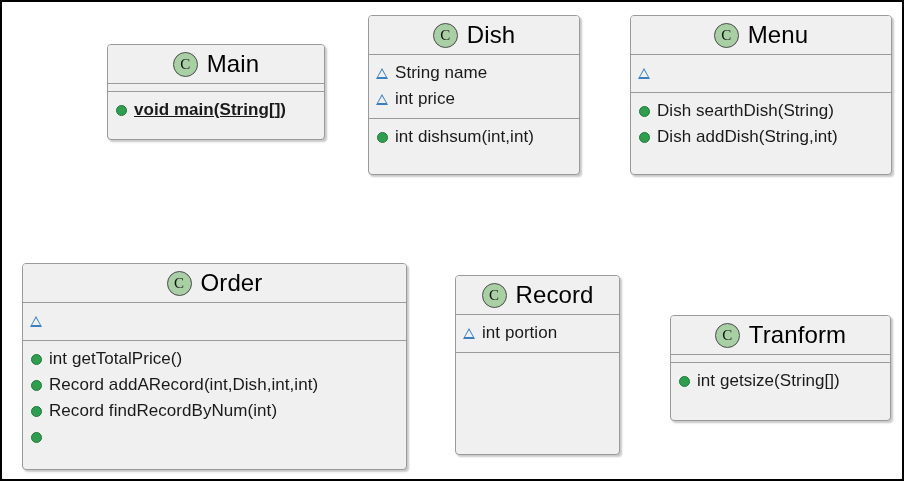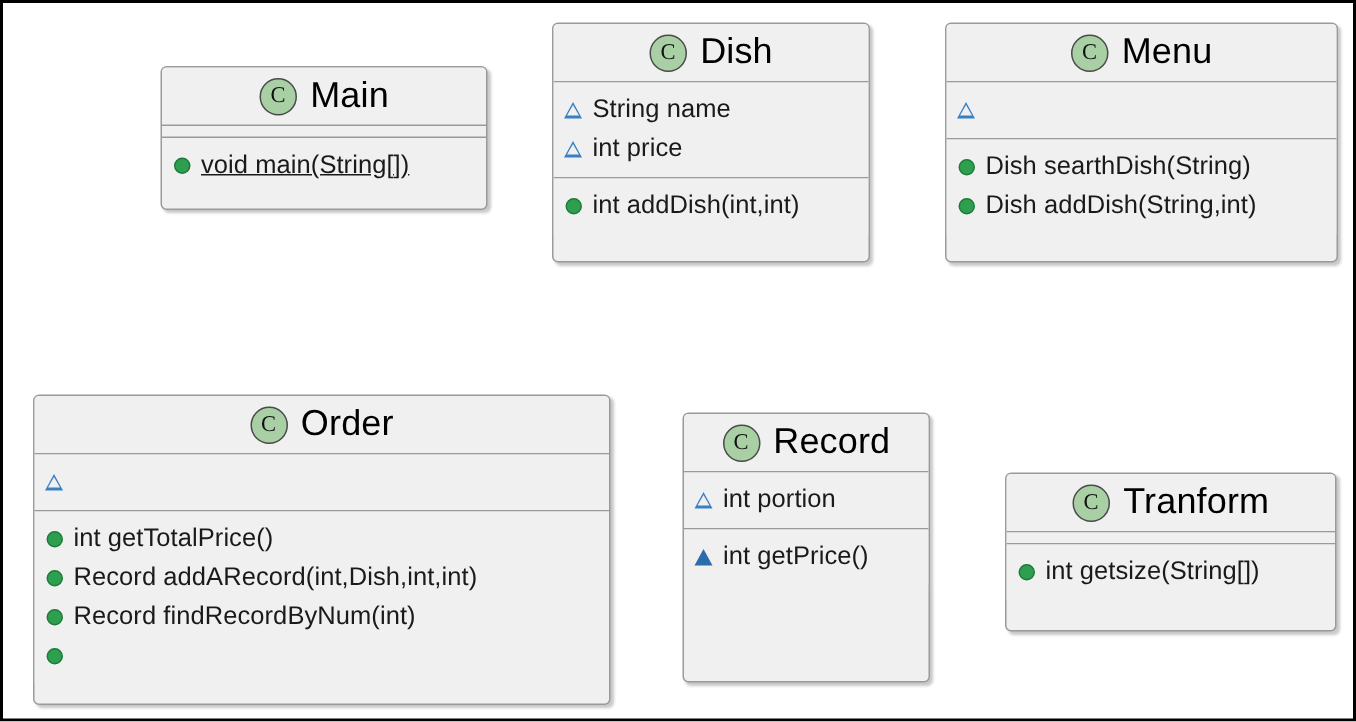--- a/index.html
+++ b/index.html
@@ -90,20 +90,21 @@
     height: 26px;
     white-space: nowrap;
   }
   .member-text {
     font-size: 17px;
     color: #1a1a1a;
     letter-spacing: 0.05px;
   }
   .member-text.static {
     text-decoration: underline;
+    font-weight: bold;
   }
 
   
   .marker {
     flex: 0 0 auto;
     width: 13px;
     height: 13px;
     display: block;
   }
   .marker-dot {
@@ -171,21 +172,21 @@
         </div>
         <div class="uml-member">
           <span class="marker marker-tri-hollow"></span>
           <span class="member-text">int price</span>
         </div>
       </div>
       <div class="uml-sep"></div>
       <div class="uml-compartment">
         <div class="uml-member">
           <span class="marker marker-dot"></span>
-          <span class="member-text">int addDish(int,int)</span>
+          <span class="member-text">int dishsum(int,int)</span>
         </div>
       </div>
     </div>
     <div class="uml-class" style="left: 628px; top: 13px; width: 262px; height: 160px;">
       <div class="uml-header">
         <span class="badge-c">C</span>
         <span class="uml-title">Menu</span>
       </div>
       <div class="uml-sep"></div>
       <div class="uml-compartment">
@@ -241,26 +242,20 @@
         <span class="uml-title">Record</span>
       </div>
       <div class="uml-sep"></div>
       <div class="uml-compartment">
         <div class="uml-member">
           <span class="marker marker-tri-hollow"></span>
           <span class="member-text">int portion</span>
         </div>
       </div>
       <div class="uml-sep"></div>
-      <div class="uml-compartment">
-        <div class="uml-member">
-          <span class="marker marker-tri-solid"></span>
-          <span class="member-text">int getPrice()</span>
-        </div>
-      </div>
     </div>
     <div class="uml-class" style="left: 668px; top: 313px; width: 221px; height: 106px;">
       <div class="uml-header">
         <span class="badge-c">C</span>
         <span class="uml-title">Tranform</span>
       </div>
       <div class="uml-sep"></div>
       <div class="uml-compartment empty"></div>
       <div class="uml-sep"></div>
       <div class="uml-compartment">

